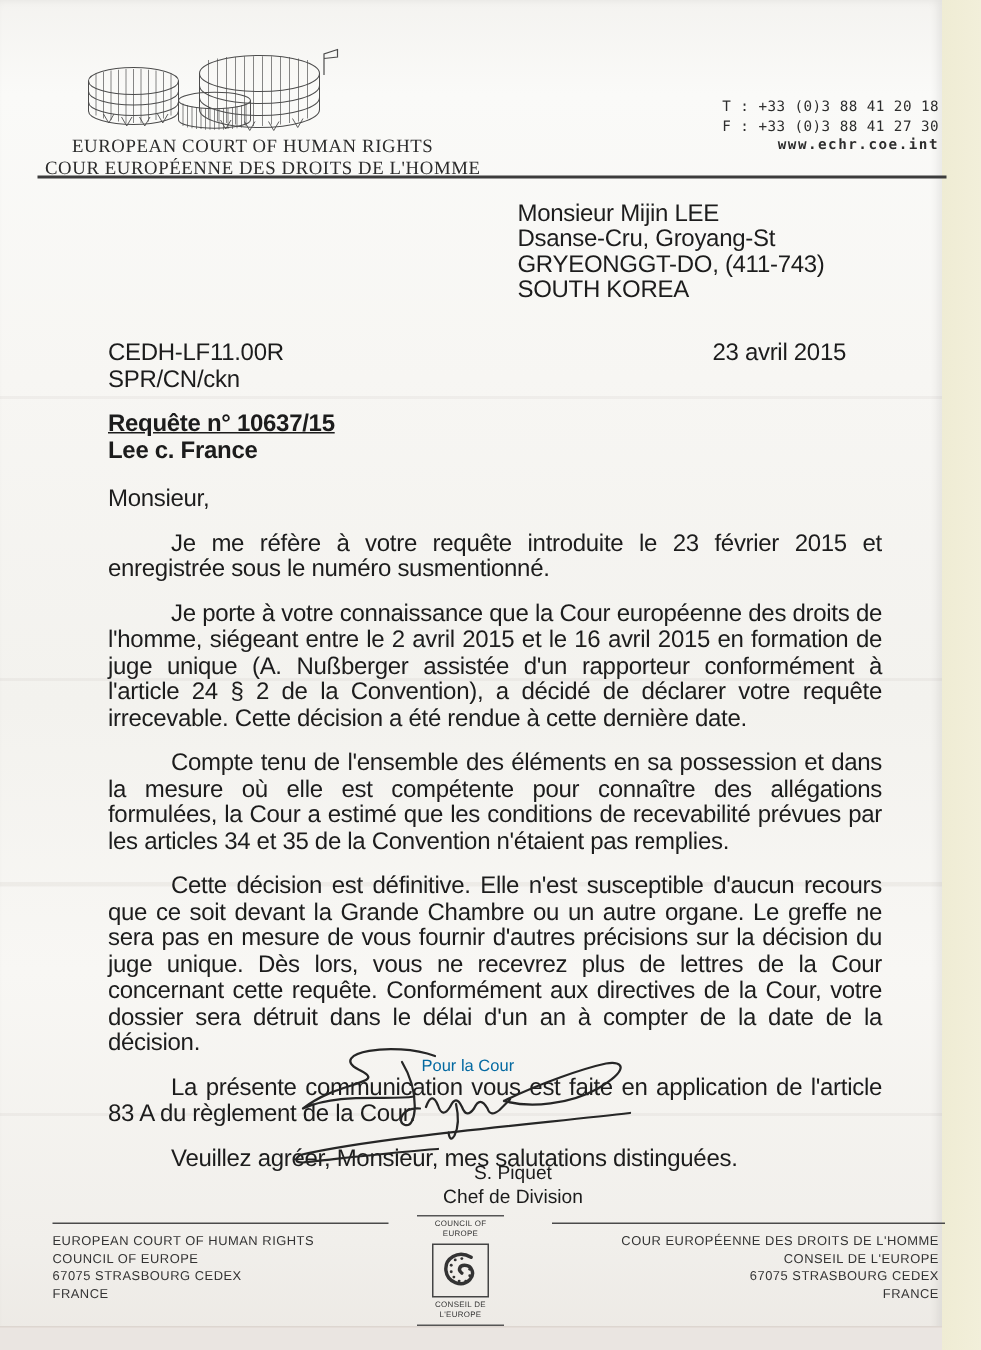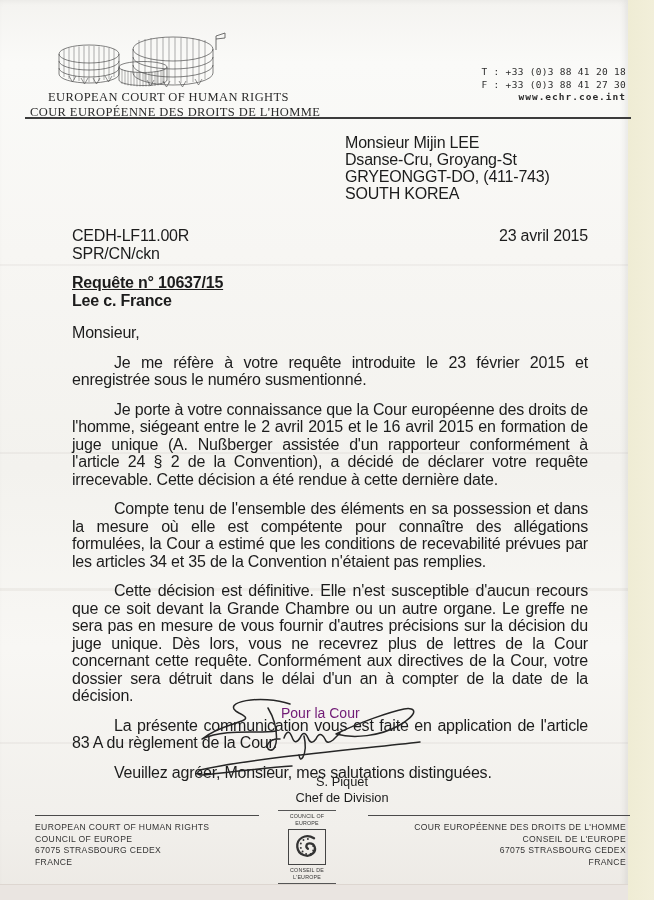--- a/index.html
+++ b/index.html
@@ -20,21 +20,21 @@
   .rule{background:#3c3c3c;height:1.5px;}
 
   
   .ltr{font-size:16px;line-height:17.5px;color:#1c1c1c;letter-spacing:-.2px;}
   .addr div{white-space:nowrap;}
   .caseline{font-weight:bold;}
   .caseline.u{text-decoration:underline;}
   .bodytxt{width:516px;text-align:justify;}
   .bodytxt p{margin:12px 0 10px 0;text-indent:42px;}
   .bodytxt .salut{text-indent:0;}
-  .sig-label{font-size:14px;color:#701a75;}
+  .sig-label{font-size:11px;color:#0369a1;}
   .sig-name{font-size:12.8px;color:#1c1c1c;text-align:center;width:160px;}
 
   
   .foot{font-size:8.6px;line-height:11.5px;letter-spacing:.35px;color:#333;}
   .foot-right{text-align:right;}
   .frule{background:#4a4a4a;height:1px;}
   .coe{width:58px;text-align:center;border-top:1px solid #555;border-bottom:1px solid #555;padding:2px 0;}
   .coe .lbl{font-size:5.3px;letter-spacing:.2px;color:#333;line-height:7px;}
   .coe .box{width:36px;height:34px;border:1px solid #444;margin:2px auto;display:flex;align-items:center;justify-content:center;}
 </style>
@@ -90,21 +90,21 @@
     <div>Monsieur Mijin LEE</div>
     <div>Dsanse-Cru, Groyang-St</div>
     <div>GRYEONGGT-DO, (411-743)</div>
     <div>SOUTH KOREA</div>
   </div>
 
   <div class="abs ltr" style="left:72px;top:227px;line-height:18px">
     <div>CEDH-LF11.00R</div>
     <div>SPR/CN/ckn</div>
   </div>
-  <div class="abs ltr" style="left:488px;top:227px;width:100px;text-align:right">23 avril 2015</div>
+  <div class="abs ltr" style="left:464px;top:227px;width:100px;text-align:right">23 avril 2015</div>
 
   <div class="abs ltr" style="left:72px;top:274px;line-height:18px">
     <div class="caseline u">Requête n° 10637/15</div>
     <div class="caseline">Lee c. France</div>
   </div>
 
   <div class="abs ltr bodytxt" style="left:72px;top:312px">
     <p class="salut">Monsieur,</p>
     <p>Je me réfère à votre requête introduite le 23 février 2015 et enregistrée sous le numéro susmentionné.</p>
     <p>Je porte à votre connaissance que la Cour européenne des droits de l'homme, siégeant entre le 2 avril 2015 et le 16 avril 2015 en formation de juge unique (A. Nußberger assistée d'un rapporteur conformément à l'article 24 § 2 de la Convention), a décidé de déclarer votre requête irrecevable. Cette décision a été rendue à cette dernière date.</p>

